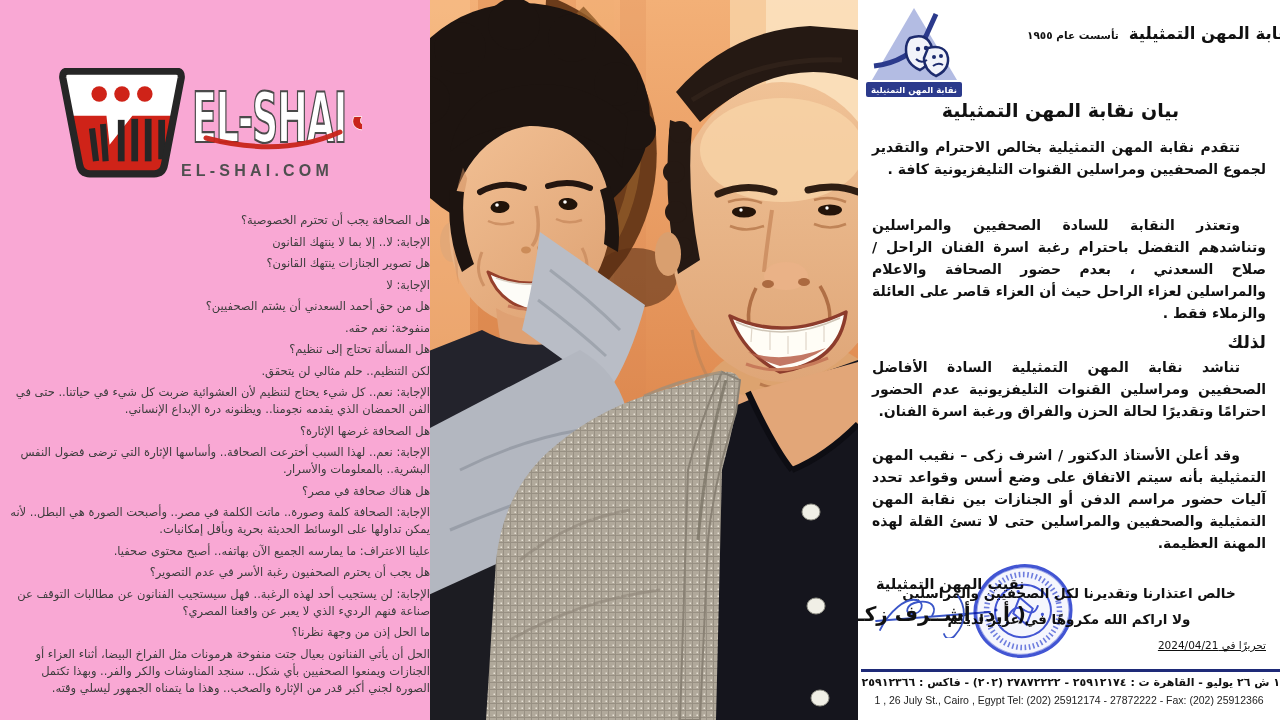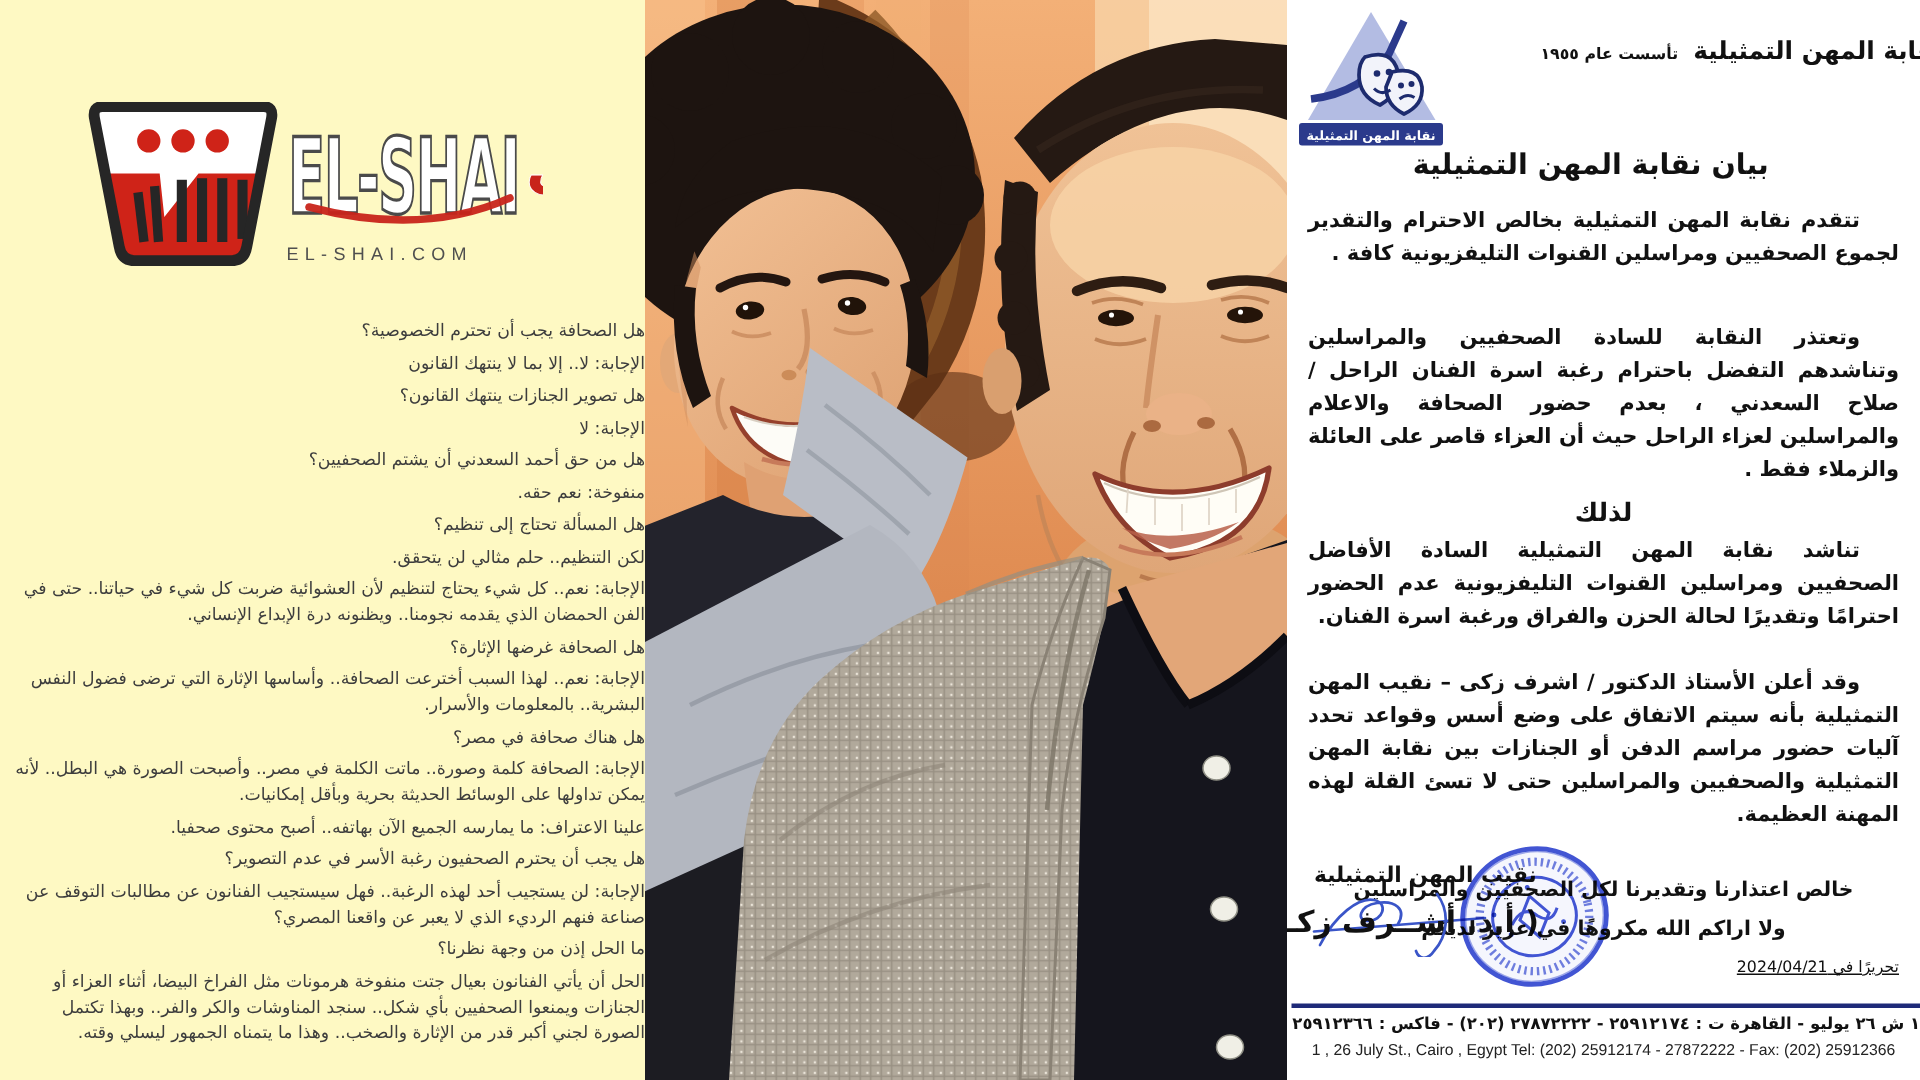--- a/index.html
+++ b/index.html
@@ -1,44 +1,44 @@
 <!DOCTYPE html>
 <html lang="ar"><head>
 <meta charset="utf-8">
 <style>
   html,body{margin:0;padding:0;background:#e9e9e9;}
   body{font-family:"DejaVu Sans",sans-serif;}
   .canvas{position:relative;width:1280px;height:720px;background:#ffffff;overflow:hidden;margin:0 auto;}
 
   
-  .panel-left{position:absolute;left:0;top:0;width:434px;height:720px;background:#fef9c3;overflow:hidden;}
+  .panel-left{position:absolute;left:0;top:0;width:434px;height:720px;background:#f9a8d4;overflow:hidden;}
   .elshai-logo{position:absolute;left:58px;top:66px;width:302px;height:124px;}
   .elshai-glass{position:absolute;left:0;top:2px;width:128px;height:112px;}
   .elshai-wordmark{position:absolute;left:132px;top:12px;width:172px;height:84px;}
-  .elshai-domain{position:absolute;left:133px;top:96px;width:176px;
-    font-family:"Liberation Sans",sans-serif;font-size:12px;font-weight:400;
+  .elshai-domain{position:absolute;left:123px;top:96px;width:176px;
+    font-family:"Liberation Sans",sans-serif;font-size:16px;font-weight:700;
     letter-spacing:4.2px;color:#4f4f4f;white-space:nowrap;}
   .qa-block{position:absolute;left:4px;right:4px;top:212px;direction:rtl;text-align:right;color:#3d3d3d;}
   .qa-block p{margin:0 0 4.5px;font-size:11.5px;line-height:17px;}
 
   
   .panel-photo{position:absolute;left:430px;top:0;width:428px;height:720px;overflow:hidden;}
   .panel-photo svg{display:block;}
 
   
   .panel-right{position:absolute;left:858px;top:0;width:422px;height:720px;background:#fff;overflow:hidden;color:#111;}
   .syndicate-logo{position:absolute;left:8px;top:4px;width:96px;height:94px;}
   .org-header{position:absolute;top:24px;right:-16px;direction:rtl;display:flex;align-items:baseline;white-space:nowrap;}
   .org-name{font-size:16.5px;font-weight:800;}
   .org-founded{font-size:10.5px;font-weight:700;margin-inline-start:10px;}
   .stmt-title{position:absolute;top:86px;left:0;right:17px;text-align:center;font-size:19px;font-weight:700;direction:rtl;}
   .stmt-body{position:absolute;top:136px;left:14px;right:14px;direction:rtl;}
   .stmt-body p{margin:0 0 34px;font-size:14px;line-height:22px;text-align:justify;text-indent:26px;font-weight:bold;}
   .stmt-block-1 p:nth-child(2){margin-bottom:8px;}
-  .stmt-emphasis{font-size:17px;font-weight:800;text-align:center;margin:0 0 4px;}
+  .stmt-emphasis{font-size:17px;font-weight:800;text-align:right;margin:0 0 4px;}
   .stmt-block-2 p:nth-child(1){margin-bottom:22px;}
   .stmt-block-2 p:nth-child(2){margin-bottom:0;}
   .closing-block{margin-top:26px;}
   .closing-block p{margin:0;font-size:13.5px;font-weight:700;line-height:26px;text-align:center;text-indent:0;}
   .date-line{margin-top:7px;font-size:10.5px;font-weight:400;text-align:right;text-decoration:underline;direction:rtl;padding-left:14px;}
   .sig-role{position:absolute;left:18px;top:576px;font-size:14.5px;font-weight:800;direction:rtl;white-space:nowrap;}
   .sig-autograph{position:absolute;left:14px;top:590px;width:150px;height:48px;}
   .sig-name{position:absolute;left:0px;top:602px;width:168px;text-align:center;font-size:20px;font-weight:800;direction:rtl;white-space:nowrap;}
   .official-stamp{position:absolute;left:112px;top:558px;width:106px;height:106px;mix-blend-mode:multiply;}
   .footer-rule{position:absolute;left:3px;right:0;top:669px;height:2.5px;background:#1e2a78;}

